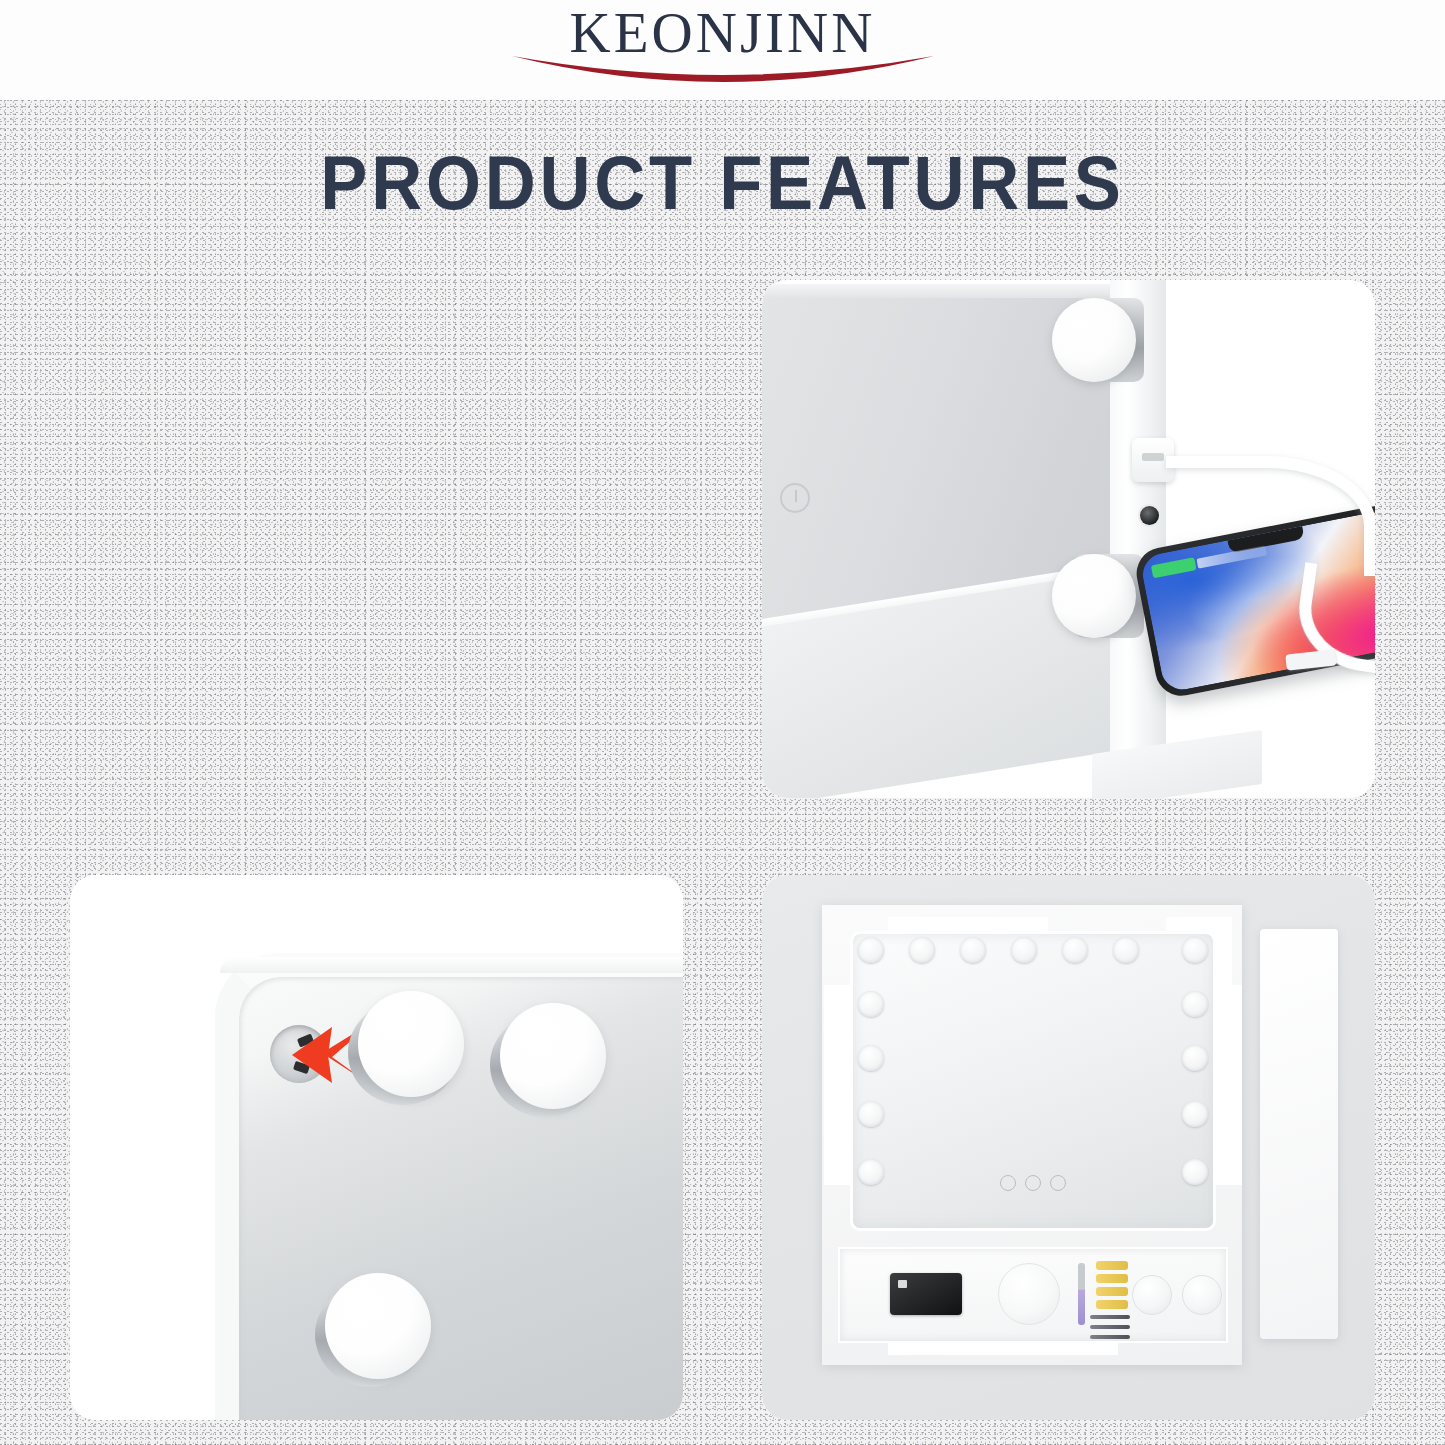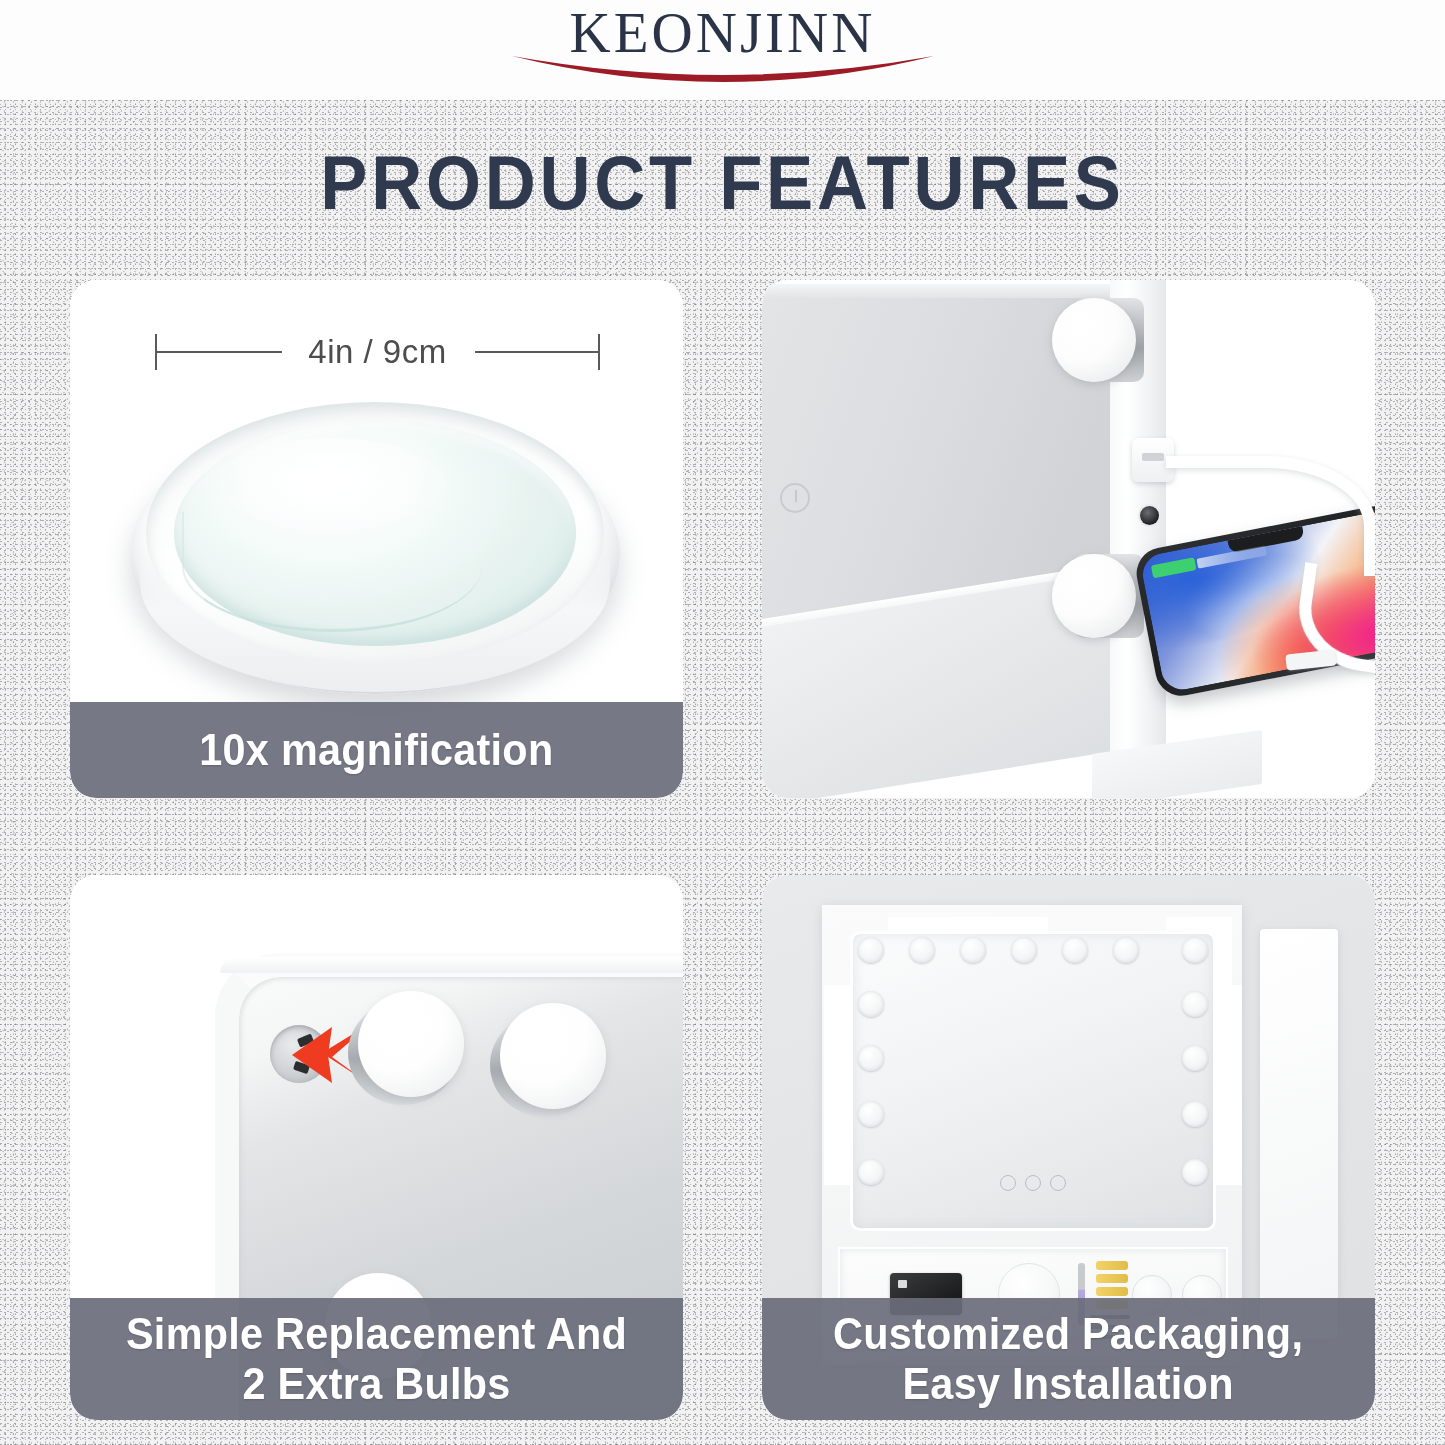--- a/index.html
+++ b/index.html
@@ -612,46 +612,20 @@
       <div id="brand-swoosh">
         <svg width="430" height="44" viewBox="0 0 430 44">
           <path d="M4 4 Q215 56 426 4 Q215 42 4 4 Z" fill="#9c1b26"></path>
         </svg>
       </div>
     </div>
   </div>
 
   <div id="page-title">PRODUCT FEATURES</div>
 
-  <div class="card" id="card-1">
-    <div class="card-media">
-      <div id="card1-bg"></div>
-
-      <div id="dim-line">
-        <div class="dim-cap left"></div>
-        <div class="dim-rule left"></div>
-        <div id="dim-label">4in / 9cm</div>
-        <div class="dim-rule right"></div>
-        <div class="dim-cap right"></div>
-      </div>
-
-      <div id="magnifier">
-        <div id="mag-base"></div>
-        <div id="mag-base-side"></div>
-        <div id="mag-rim"></div>
-        <div id="mag-lens"></div>
-        <div id="mag-lens-edge"></div>
-        <div id="mag-lens-glint"></div>
-      </div>
-    </div>
-
-    <div class="caption">
-      <div class="caption-text">10x magnification</div>
-    </div>
-  </div>
 
   <div class="card" id="card-2">
     <div class="card-media">
       <div id="card2-bg"></div>
 
       <div id="c2-mirror"></div>
       <div id="c2-mirror-top"></div>
       <div id="c2-touch"></div>
       <div id="c2-base-edge"></div>
       <div id="c2-base"></div>
@@ -713,26 +687,20 @@
       <div class="c3-bulb" id="c3-bulb-b">
         <div class="ring"></div>
         <div class="dome"></div>
       </div>
       <div class="c3-bulb" id="c3-bulb-c">
         <div class="ring"></div>
         <div class="dome"></div>
       </div>
     </div>
 
-    <div class="caption">
-      <div class="caption-text">
-        <div>Simple Replacement And</div>
-        <div>2 Extra Bulbs</div>
-      </div>
-    </div>
   </div>
 
   <div class="card" id="card-4">
     <div class="card-media">
       <div id="card4-bg"></div>
 
       <div id="c4-box"></div>
 
       <div class="c4-foam" style="left:126px;top:42px;width:160px;height:30px;"></div>
       <div class="c4-foam" style="left:404px;top:42px;width:66px;height:72px;"></div>
@@ -780,21 +748,15 @@
         <div class="c4-screw" style="left:250px;top:76px;"></div>
         <div class="c4-screw" style="left:250px;top:86px;"></div>
 
         <div class="c4-spare-bulb" id="c4-spare-1"></div>
         <div class="c4-spare-bulb" id="c4-spare-2"></div>
       </div>
 
       <div id="c4-sidebar-pack"></div>
     </div>
 
-    <div class="caption">
-      <div class="caption-text">
-        <div>Customized Packaging,</div>
-        <div>Easy Installation</div>
-      </div>
-    </div>
   </div>
 
 </div>
 
 </body></html>

